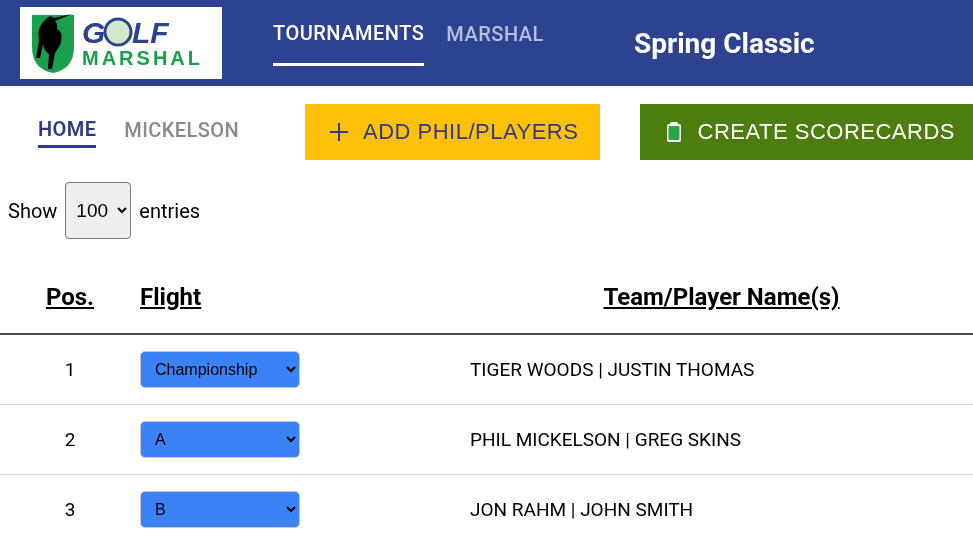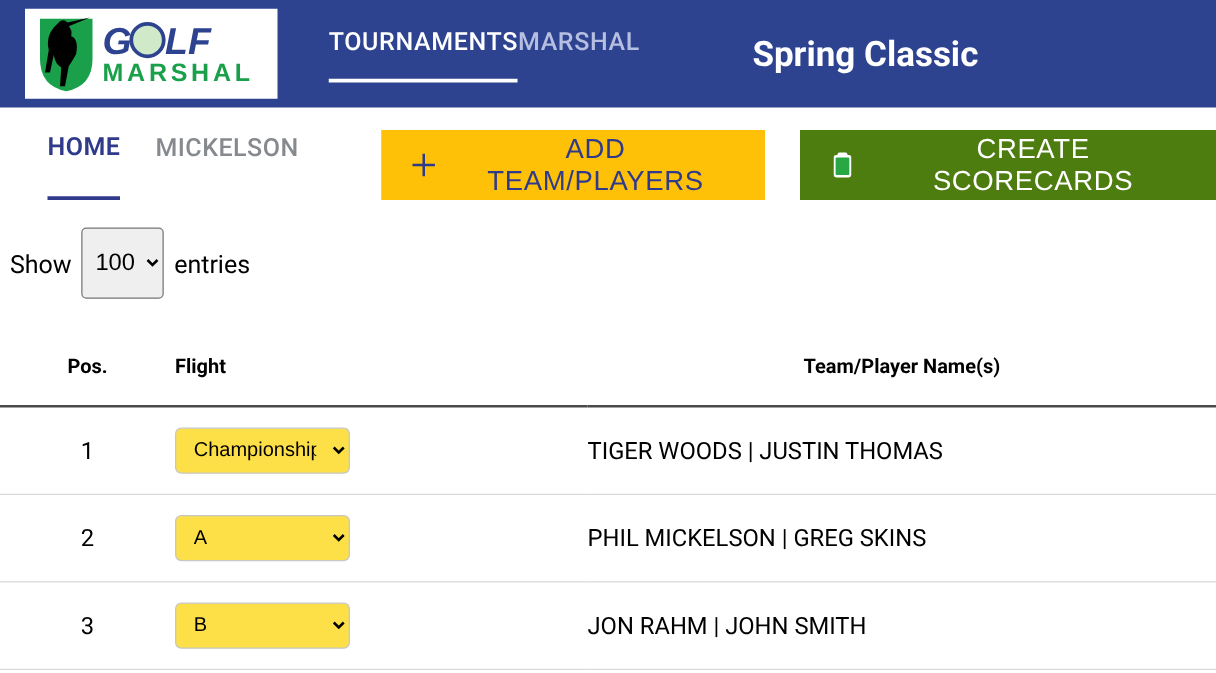--- a/index.html
+++ b/index.html
@@ -3,52 +3,52 @@
 <meta charset="utf-8">
 <style>
   * { box-sizing: border-box; margin: 0; padding: 0; }
   body { font-family: -apple-system, BlinkMacSystemFont, "Segoe UI", Roboto, Arial, sans-serif; width: 973px; height: 538px; overflow: hidden; background: #fff; }
 
   
   .navbar { background: #2e4390; height: 86px; display: flex; align-items: center; padding: 0 20px; gap: 30px; }
   .logo-box { background: #fff; padding: 4px 6px; display: flex; align-items: center; }
   .logo-svg { width: 190px; height: 64px; }
 
-  .navlinks { display: flex; align-items: flex-start; margin-left: 11px; }
+  .navlinks { display: flex; align-items: center; gap: 22px; margin-left: 21px; }
   .navlink { color: #b6bfe2; font-size: 20px; font-weight: 500; letter-spacing: .5px; padding-bottom: 18px; cursor: pointer; }
   .navlink.active { color: #fff; border-bottom: 3px solid #fff; }
 
   .tournament-title { color: #fff; font-size: 28px; font-weight: 700; margin-left: 60px; }
 
   
   .subbar { display: flex; align-items: center; gap: 28px; padding: 18px 32px 0 38px; }
-  .tab { color: #868a8e; font-size: 20px; font-weight: 500; letter-spacing: .4px; padding-bottom: 28px; cursor: pointer; }
+  .tab { color: #868a8e; font-size: 20px; font-weight: 500; letter-spacing: .4px; padding-bottom: 4px; cursor: pointer; }
   .tab.active { color: #303a8a; border-bottom: 3px solid #303a8a; font-weight: 600; }
 
   .spacer { flex: 0 0 10px; }
 
   .bigbtn { display: flex; align-items: center; gap: 12px; height: 56px; padding: 0 22px; font-size: 22px; font-weight: 500; letter-spacing: .5px; border: none; cursor: pointer; }
   .bigbtn.yellow { background: #ffc107; color: #303a8a; }
   .bigbtn.green  { background: #4d7c0f; color: #fff; margin-left: auto; margin-right: -32px; padding-right: 18px; }
   .bigbtn svg { width: 24px; height: 24px; }
 
   
   .entries-row { display: flex; align-items: center; gap: 8px; padding: 22px 0 0 8px; font-size: 20px; }
   .entries-row select { font-size: 19px; padding: 16px 6px; border: 1px solid #767676; border-radius: 4px; }
 
   
   table { width: 100%; border-collapse: collapse; margin-top: 44px; }
-  thead th { text-align: left; font-size: 16px; font-weight: 700; padding: 0 0 22px 0; }
+  thead th { text-align: left; font-size: 24px; font-weight: 700; padding: 0 0 22px 0; text-decoration: underline; }
   th.pos, td.pos { width: 140px; text-align: center; }
   th.flight, td.flight { width: 330px; }
   th.names { text-align: center; }
   thead tr { border-bottom: 2px solid #4a4a4a; }
   tbody tr { border-bottom: 1px solid #d9d9d9; }
   tbody td { padding: 16px 0; font-size: 19px; vertical-align: middle; }
-  td.flight select { width: 140px; padding: 8px 10px; font-size: 16px; border: 1px solid #c7c7c7; border-radius: 5px; background: #fde047; }
+  td.flight select { width: 160px; padding: 8px 10px; font-size: 16px; border: 1px solid #c7c7c7; border-radius: 5px; background: #3b82f6; }
   td.names { padding-left: 0; }
 </style>
 </head>
 <body>
 
 <div class="navbar">
   <div class="logo-box">
     <svg class="logo-svg" viewBox="0 0 190 64">
 
       <path d="M6 4 h42 v32 q0 22 -21 26 q-21 -4 -21 -26 z" fill="#1aa04a"></path>
@@ -73,21 +73,21 @@
 
 <div class="subbar">
   <div class="tab active">HOME</div>
   <div class="tab">MICKELSON</div>
   <div class="spacer"></div>
 
   <button class="bigbtn yellow">
     <svg viewBox="0 0 24 24">
         <path d="M11 3h2v8h8v2h-8v8h-2v-8H3v-2h8z" fill="#303a8a"></path>
       </svg>
-    <span>ADD TEAM/PLAYERS</span>
+    <span>ADD PHIL/PLAYERS</span>
   </button>
 
   <button class="bigbtn green">
     <svg viewBox="0 0 24 24">
       <rect x="5" y="4" width="14" height="18" rx="2" fill="#fff"></rect>
       <rect x="8" y="2" width="8" height="5" rx="1.5" fill="#fff"></rect>
       <rect x="6.5" y="6" width="11" height="14" rx="1" fill="#28a745"></rect>
     </svg>
     <span>CREATE SCORECARDS</span>
   </button>

